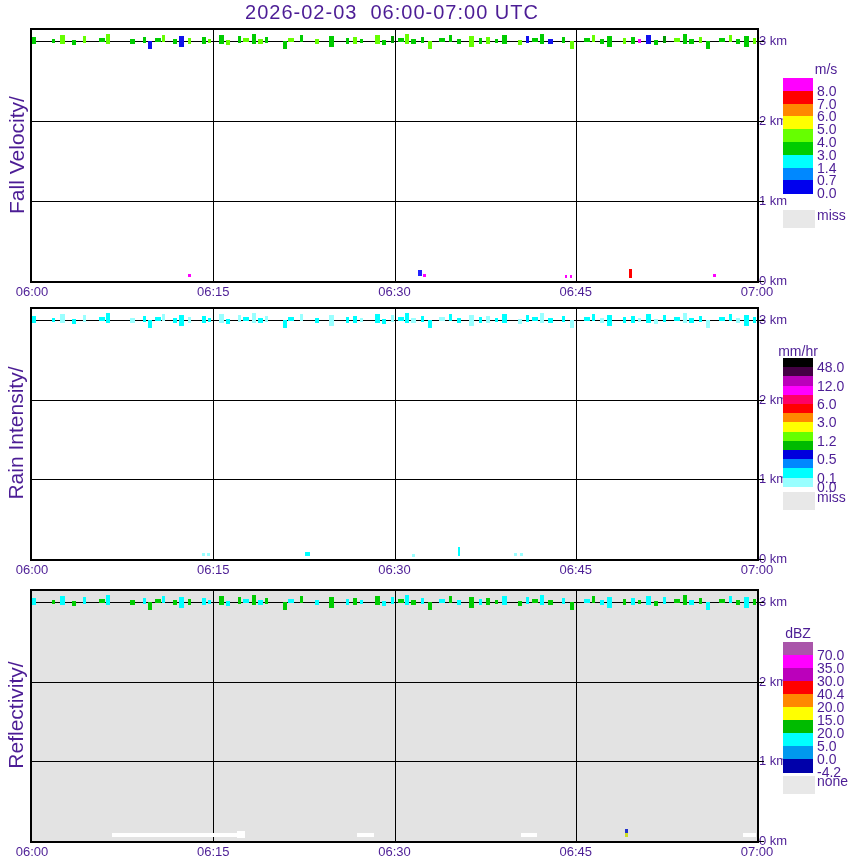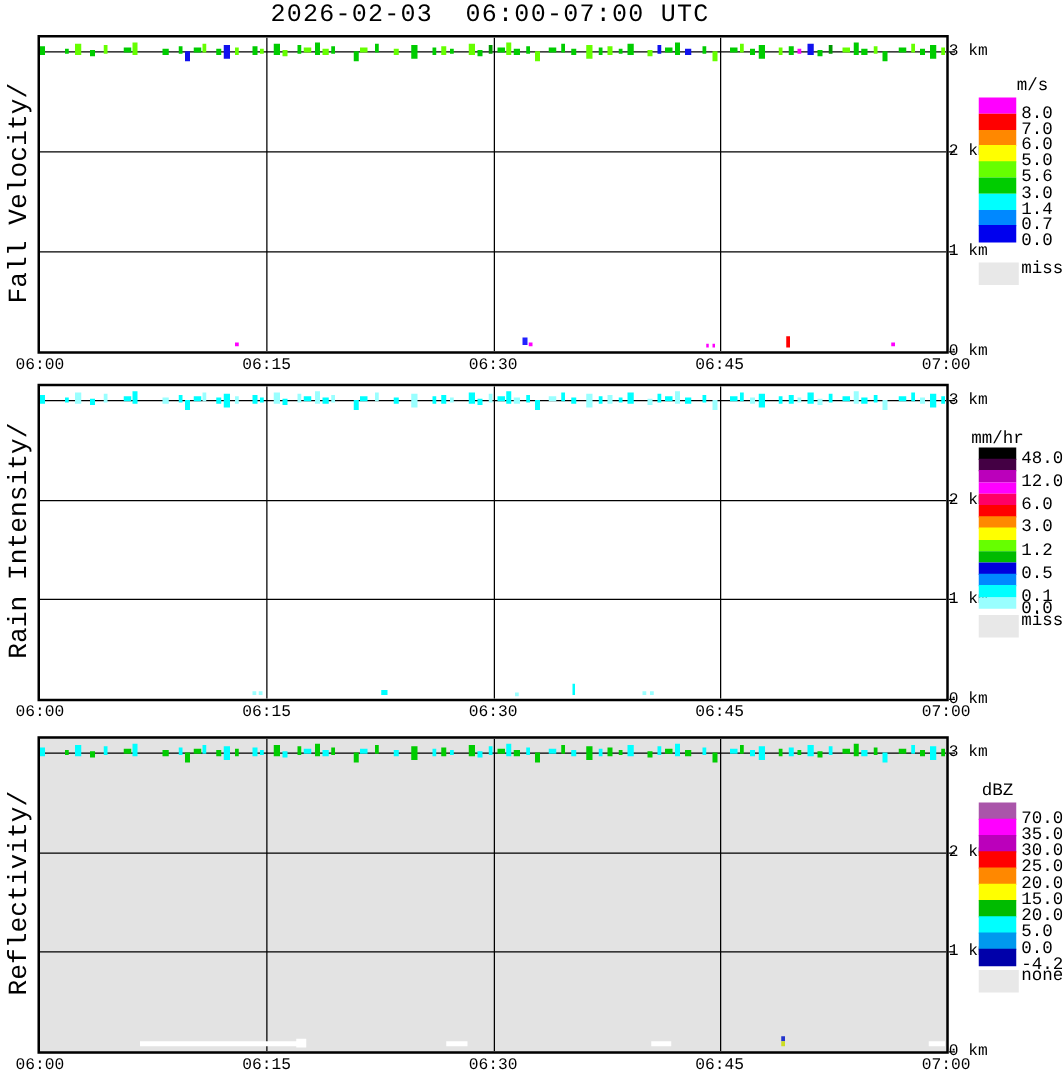--- a/index.html
+++ b/index.html
@@ -1,17 +1,17 @@
 <!DOCTYPE html>
 <html><head>
 <meta charset="utf-8">
 <style>
   html,body{margin:0;padding:0;background:#fff;}
   #stage{position:relative;width:850px;height:868px;background:#ffffff;
-         font-family:Liberation Mono, monospace;color:#000000;overflow:hidden;}
+         font-family:Liberation Sans, sans-serif;color:#4c1d95;overflow:hidden;}
   .title{position:absolute;white-space:pre;font-size:20px;letter-spacing:1px;}
   .panel{position:absolute;border:2px solid #000;box-sizing:border-box;overflow:hidden;background:#fff;}
   .gridh{position:absolute;left:0;height:1px;background:#000;}
   .gridv{position:absolute;top:0;width:1px;background:#000;}
   .mark{position:absolute;}
   .xlab{position:absolute;font-size:13px;transform:translateX(-50%);white-space:nowrap;}
   .kmlab{position:absolute;font-size:13px;white-space:nowrap;}
   .ktick{position:absolute;height:1px;background:#000;}
   .ylab{position:absolute;font-size:21px;text-align:center;transform:rotate(-90deg);white-space:nowrap;}
   .cbseg{position:absolute;}
@@ -135,21 +135,21 @@
       <div class="cbseg" style="left: 783px; top: 116.4px; width: 30px; height: 13.3px; background: rgb(255, 255, 0);"></div>
       <div class="cbseg" style="left: 783px; top: 129.2px; width: 30px; height: 13.3px; background: rgb(102, 255, 0);"></div>
       <div class="cbseg" style="left: 783px; top: 142px; width: 30px; height: 13.3px; background: rgb(0, 204, 0);"></div>
       <div class="cbseg" style="left: 783px; top: 154.8px; width: 30px; height: 13.3px; background: rgb(0, 255, 255);"></div>
       <div class="cbseg" style="left: 783px; top: 167.6px; width: 30px; height: 13.3px; background: rgb(0, 136, 255);"></div>
       <div class="cbseg" style="left: 783px; top: 180.4px; width: 30px; height: 13.3px; background: rgb(0, 0, 238);"></div>
       <div class="cblab" style="left: 817px; top: 82.8px;">8.0</div>
       <div class="cblab" style="left: 817px; top: 95.6px;">7.0</div>
       <div class="cblab" style="left: 817px; top: 108.4px;">6.0</div>
       <div class="cblab" style="left: 817px; top: 121.2px;">5.0</div>
-      <div class="cblab" style="left: 817px; top: 134px;">5.6</div>
+      <div class="cblab" style="left: 817px; top: 134px;">4.0</div>
       <div class="cblab" style="left: 817px; top: 146.8px;">3.0</div>
       <div class="cblab" style="left: 817px; top: 159.6px;">1.4</div>
       <div class="cblab" style="left: 817px; top: 172.4px;">0.7</div>
       <div class="cblab" style="left: 817px; top: 185.2px;">0.0</div>
       <div class="cbseg" style="left: 783px; top: 210px; width: 32px; height: 18px; background: rgb(232, 232, 232);"></div>
       <div class="cblab" style="left: 817px; top: 207px;">miss</div>
       <div class="panel" style="left: 30px; top: 307px; width: 729px; height: 254px; background: rgb(255, 255, 255);">
         <div class="gridh" style="top: 11px; width: 725px;"></div>
         <div class="gridh" style="top: 90.6667px; width: 725px;"></div>
         <div class="gridh" style="top: 170.333px; width: 725px;"></div>
@@ -389,21 +389,21 @@
       <div class="cbseg" style="left: 783px; top: 681px; width: 30px; height: 13.5px; background: rgb(255, 0, 0);"></div>
       <div class="cbseg" style="left: 783px; top: 694px; width: 30px; height: 13.5px; background: rgb(255, 136, 0);"></div>
       <div class="cbseg" style="left: 783px; top: 707px; width: 30px; height: 13.5px; background: rgb(255, 255, 0);"></div>
       <div class="cbseg" style="left: 783px; top: 720px; width: 30px; height: 13.5px; background: rgb(0, 187, 0);"></div>
       <div class="cbseg" style="left: 783px; top: 733px; width: 30px; height: 13.5px; background: rgb(0, 255, 255);"></div>
       <div class="cbseg" style="left: 783px; top: 746px; width: 30px; height: 13.5px; background: rgb(0, 153, 238);"></div>
       <div class="cbseg" style="left: 783px; top: 759px; width: 30px; height: 13.5px; background: rgb(0, 0, 170);"></div>
       <div class="cblab" style="left: 817px; top: 647px;">70.0</div>
       <div class="cblab" style="left: 817px; top: 660px;">35.0</div>
       <div class="cblab" style="left: 817px; top: 673px;">30.0</div>
-      <div class="cblab" style="left: 817px; top: 686px;">25.0</div>
+      <div class="cblab" style="left: 817px; top: 686px;">40.4</div>
       <div class="cblab" style="left: 817px; top: 699px;">20.0</div>
       <div class="cblab" style="left: 817px; top: 712px;">15.0</div>
       <div class="cblab" style="left: 817px; top: 725px;">20.0</div>
       <div class="cblab" style="left: 817px; top: 738px;">5.0</div>
       <div class="cblab" style="left: 817px; top: 751px;">0.0</div>
       <div class="cblab" style="left: 817px; top: 764px;">-4.2</div>
       <div class="cbseg" style="left: 783px; top: 776px; width: 32px; height: 18px; background: rgb(232, 232, 232);"></div>
       <div class="cblab" style="left: 817px; top: 773px;">none</div>
     </div>
 </div>

